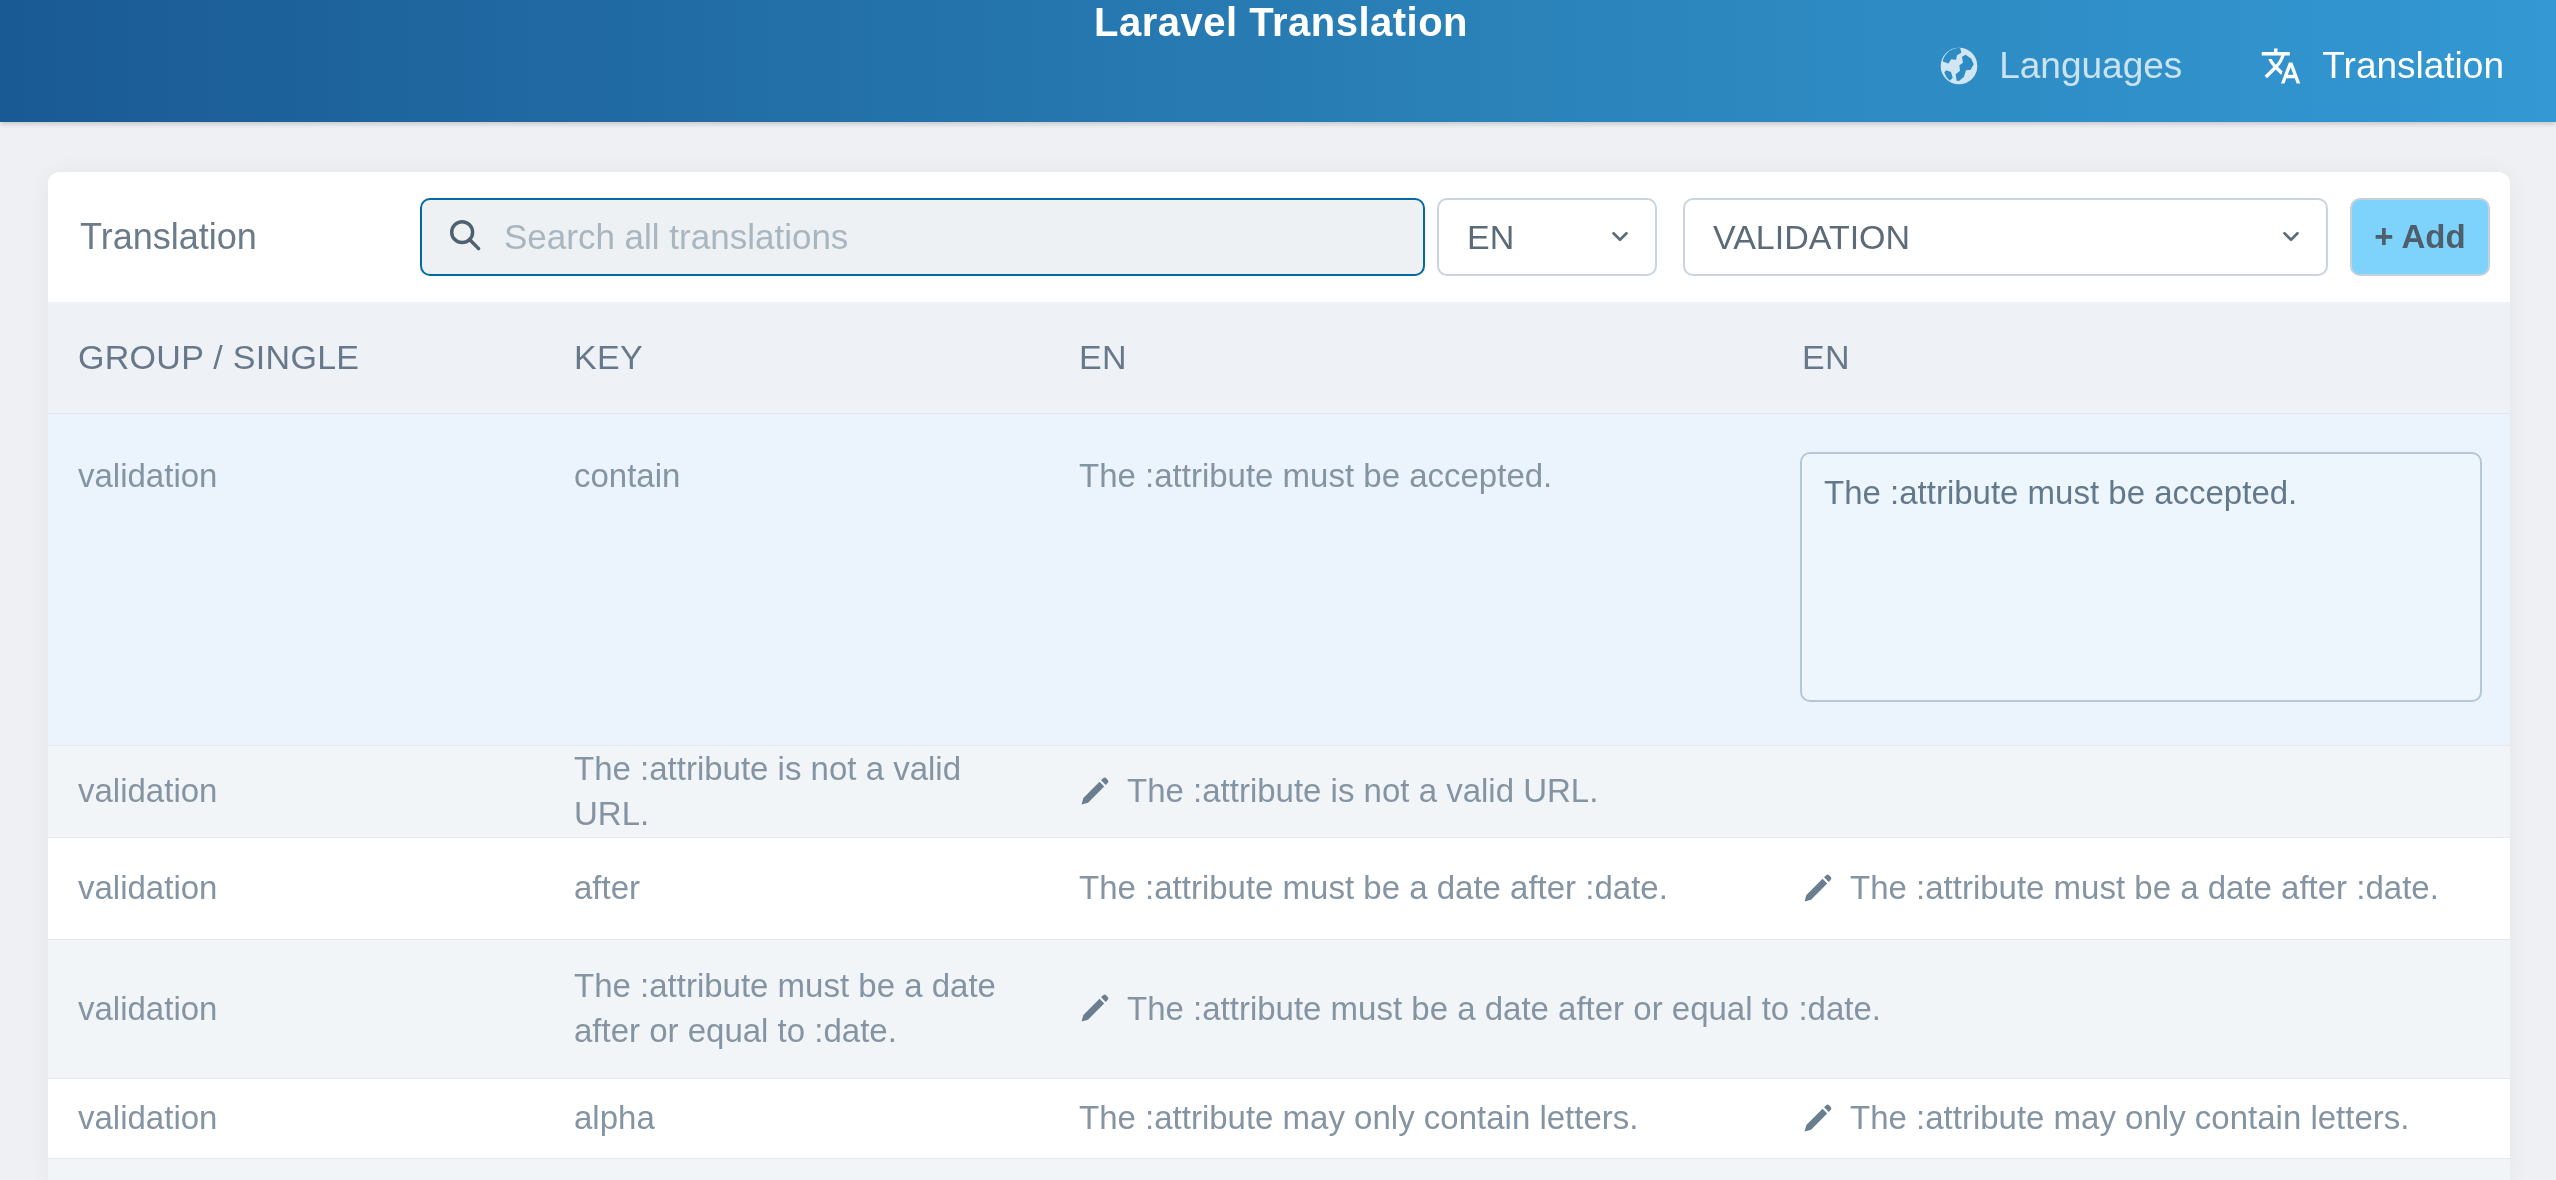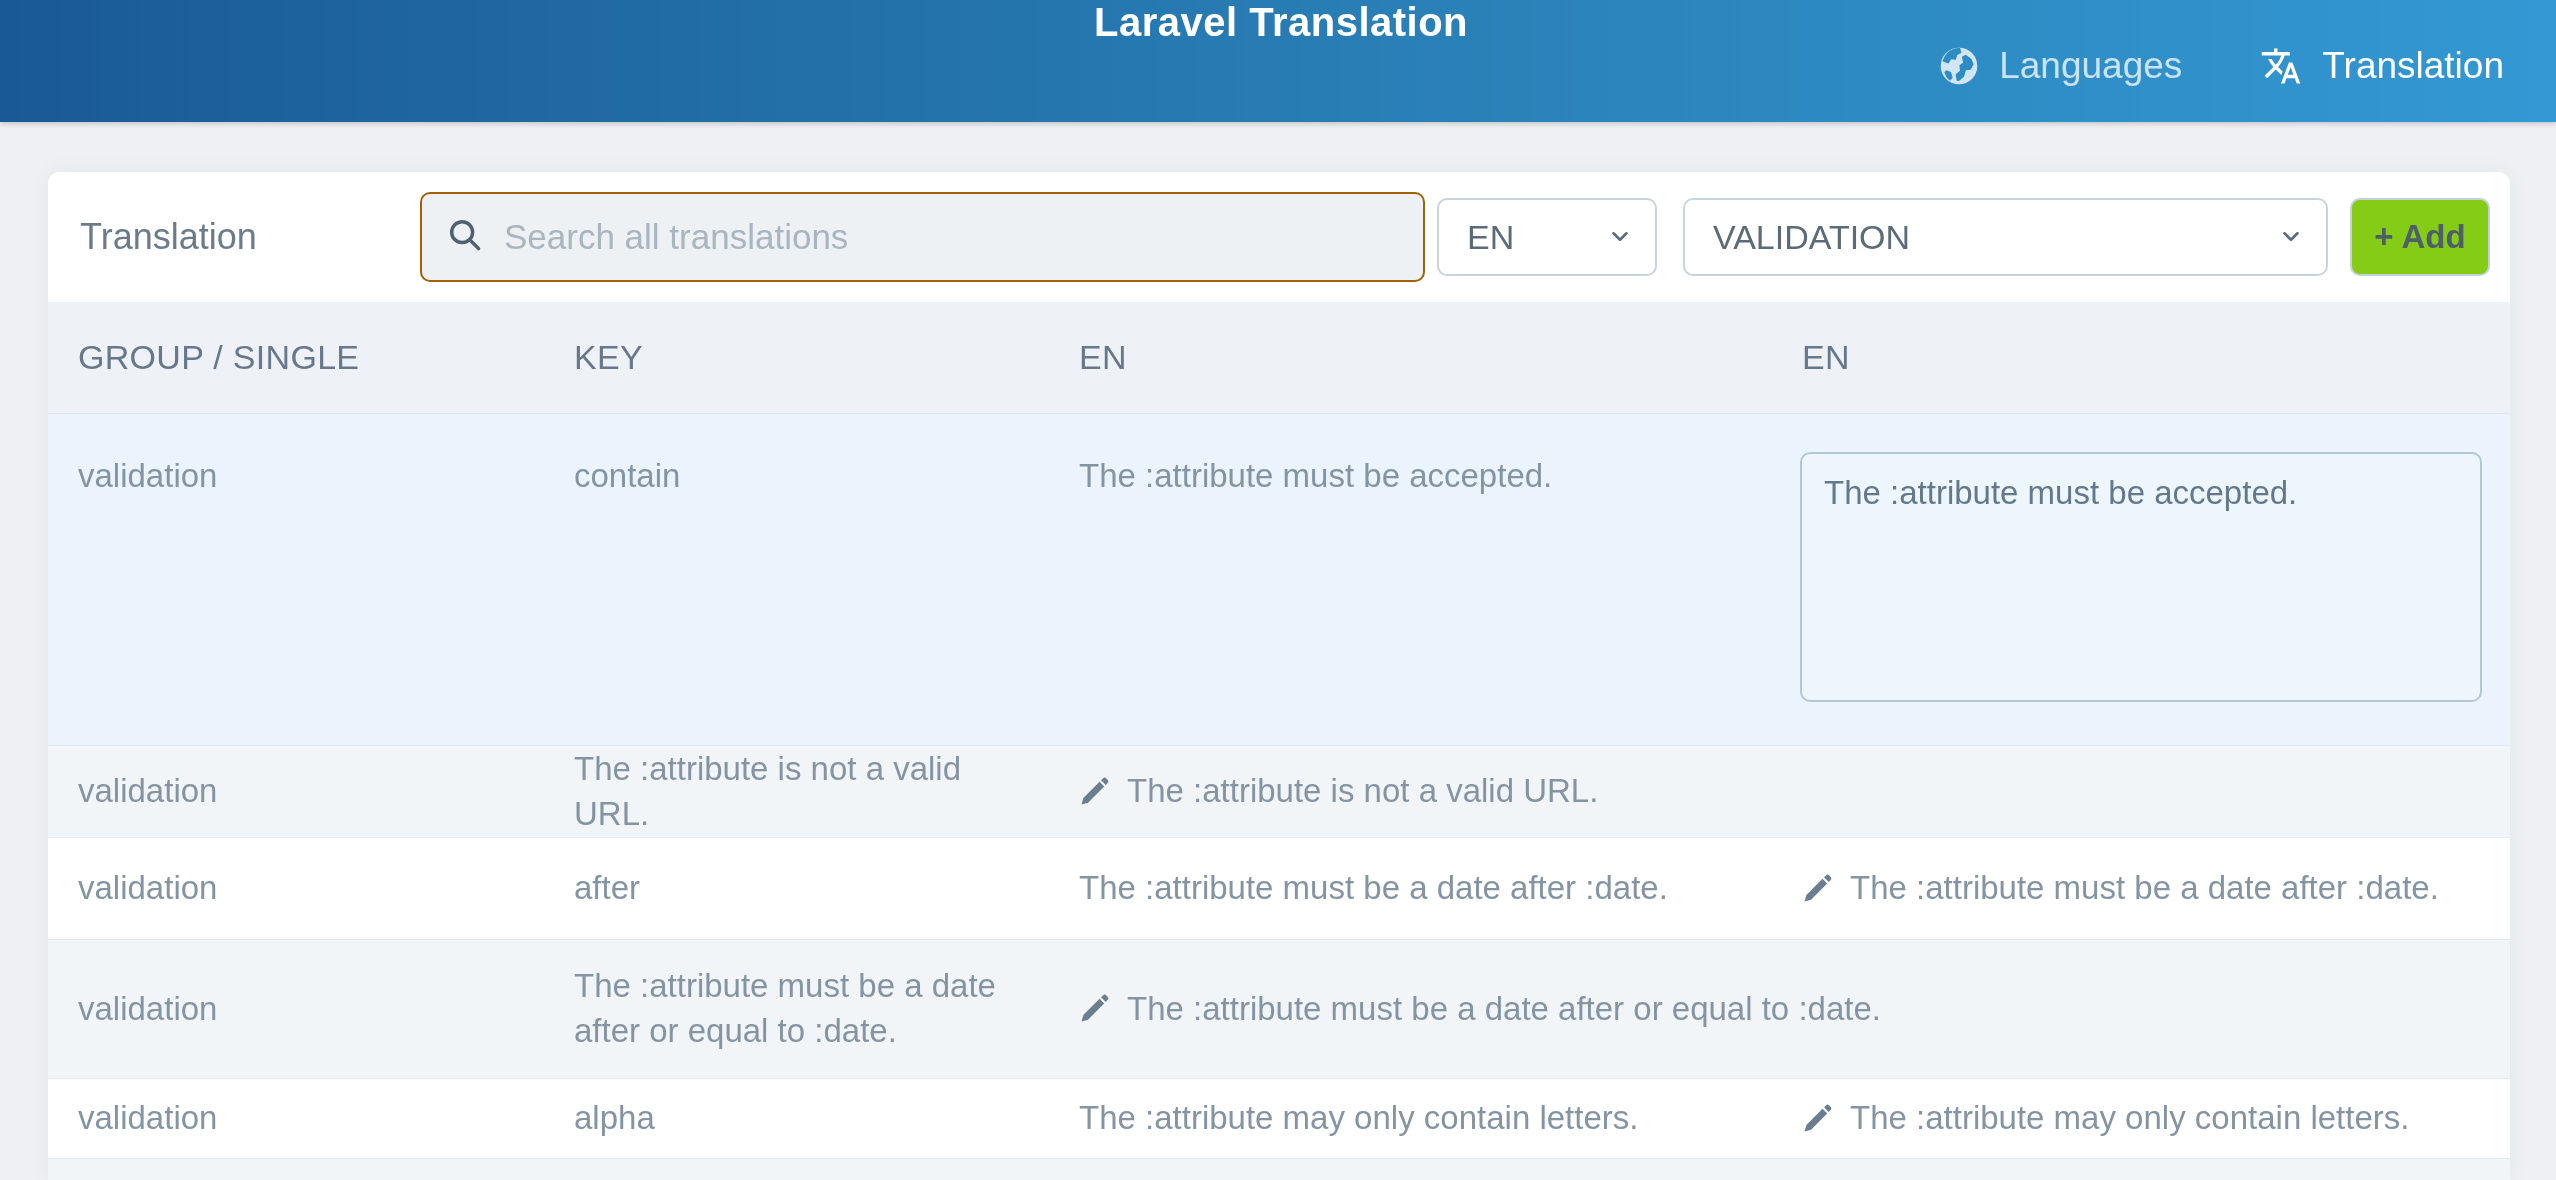--- a/index.html
+++ b/index.html
@@ -23,34 +23,34 @@
 
   
   .card { position:absolute; left:48px; top:172px; width:2462px; height:1008px;
     background:#ffffff; border-radius:12px 12px 0 0; overflow:hidden;
     box-shadow:0 0 22px rgba(40,60,80,.05); }
 
   
   .toolbar { height:130px; display:flex; align-items:center;
     padding:0 20px 0 32px; background:#fff; }
   .toolbar-title { flex:0 0 340px; font-size:36px; color:#6b7b8a; }
-  .searchbox { flex:1 1 auto; height:90px; background:#edf1f4;
-    border:2px solid #a16207; border-radius:10px; display:flex;
+  .searchbox { flex:1 1 auto; height:78px; background:#edf1f4;
+    border:2px solid #0369a1; border-radius:10px; display:flex;
     align-items:center; padding:0 24px; margin-right:12px; }
   .searchbox svg { flex:0 0 auto; margin-right:20px; }
   .searchbox input { flex:1 1 auto; border:none; outline:none; background:transparent;
     font-family:"Liberation Sans", sans-serif; font-size:35px; color:#55656f; }
   .searchbox input::placeholder { color:#a9b5bf; }
   .select { height:78px; background:#fff; border:2px solid #c9d4dd;
     border-radius:10px; display:flex; align-items:center;
     padding:0 22px 0 28px; font-size:34px; color:#5b6b77; cursor:pointer; }
   .select .sel-label { flex:1 1 auto; }
   .select-lang { flex:0 0 220px; margin-right:26px; }
   .select-group { flex:0 0 645px; margin-right:22px; }
-  .btn-add { flex:0 0 140px; height:78px; background:#84cc16; border:2px solid #c5d0d9;
+  .btn-add { flex:0 0 140px; height:78px; background:#7dd3fc; border:2px solid #c5d0d9;
     border-radius:10px; font-family:"Liberation Sans", sans-serif; font-size:33px;
     font-weight:bold; color:#4e5e6a; cursor:pointer; }
 
   
   .tgrid { display:grid; grid-template-columns:496px 505px 723px 738px; }
   .thead { background:#eef2f6; height:112px; border-bottom:1px solid #e0e6eb; }
   .thead .hcell { display:flex; align-items:center; padding:0 10px 0 30px;
     font-size:34px; color:#67788a; letter-spacing:.3px; }
 
   .trow { border-bottom:1px solid #e3e9ee; }

